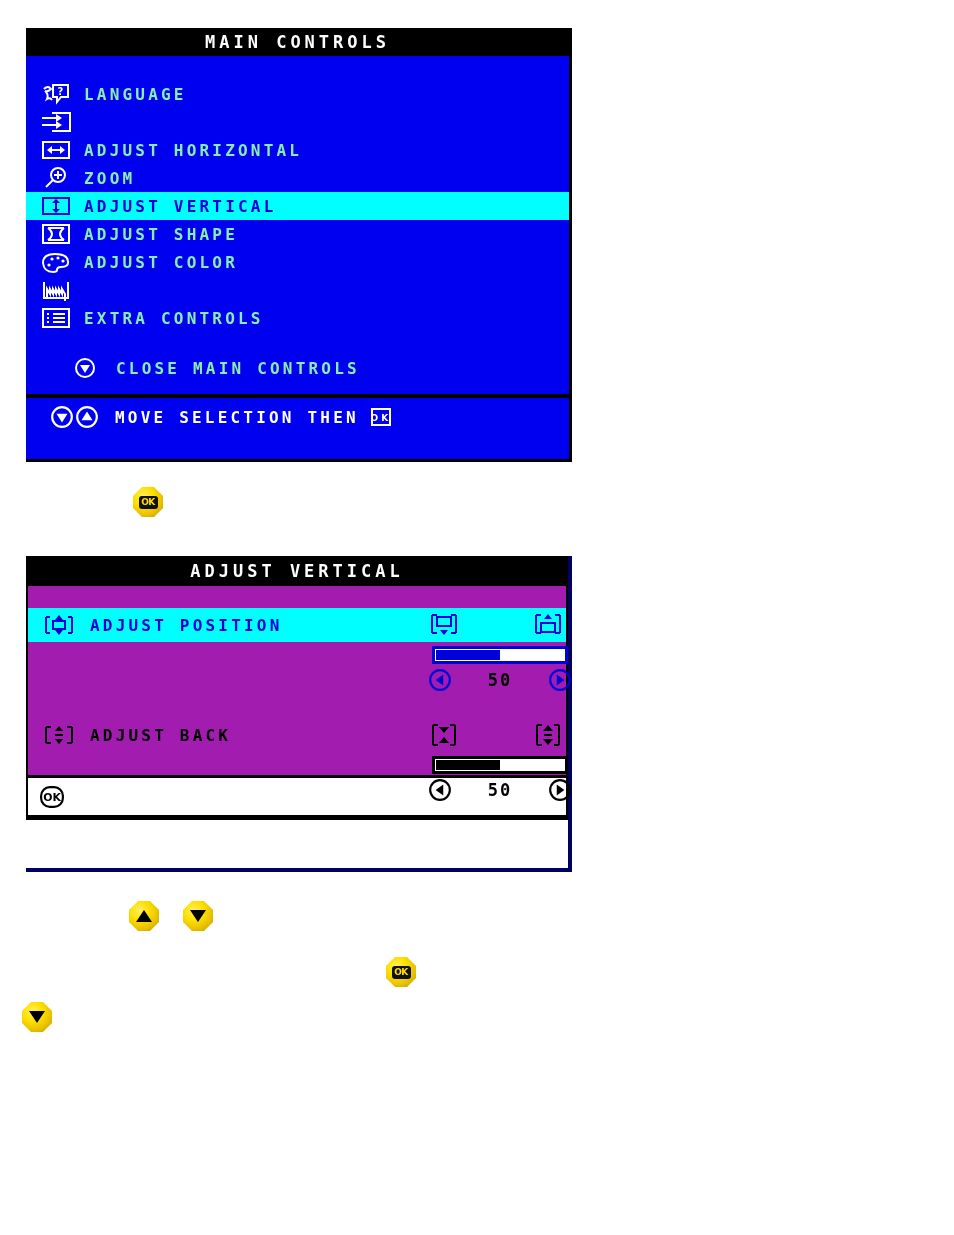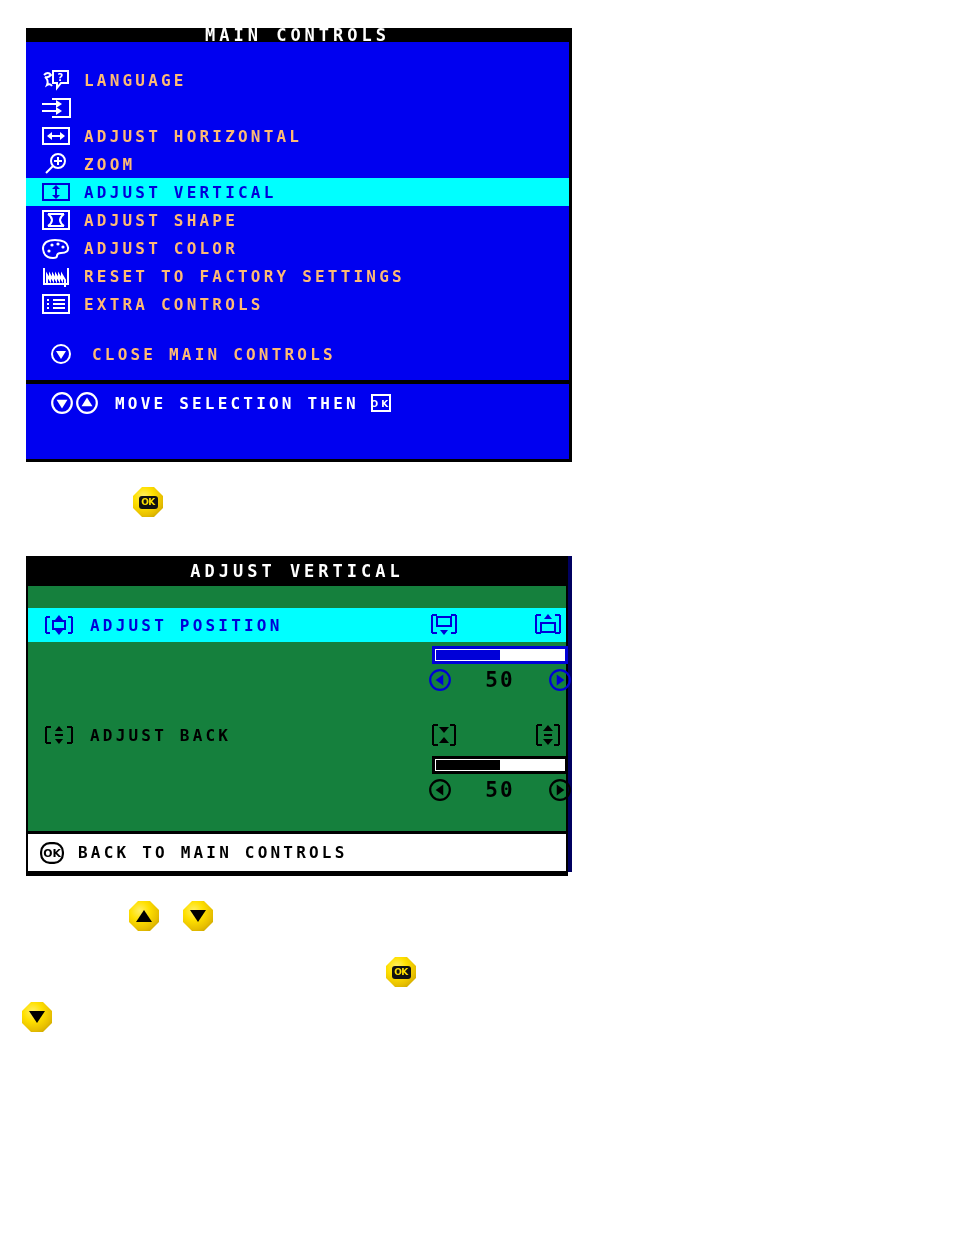--- a/index.html
+++ b/index.html
@@ -22,21 +22,21 @@
     left: 26px;
     top: 28px;
     width: 546px;
     height: 434px;
     background: #0000f0;
     border-right: 3px solid #000000;
     border-bottom: 3px solid #000000;
     box-sizing: border-box;
   }
   .osd-main-titlebar {
-    height: 14px;
+    height: 28px;
     background: #000000;
     color: #ffffff;
     display: flex;
     align-items: center;
     justify-content: center;
     letter-spacing: 4px;
     font-size: 17px;
     font-weight: bold;
     text-align: center;
   }
@@ -57,36 +57,36 @@
   }
   .menu-row .mi-icon {
     width: 36px;
     height: 24px;
     flex: 0 0 36px;
     display: flex;
     align-items: center;
     justify-content: center;
   }
   .menu-row .mi-label {
-    color: #fdba74;
+    color: #86efac;
     font-size: 16px;
     letter-spacing: 3.2px;
     font-weight: bold;
     margin-left: 10px;
     white-space: nowrap;
   }
   .menu-row.selected {
     background: #00ffff;
   }
   .menu-row.selected .mi-label {
     color: #0000d8;
   }
   .menu-spacer { height: 22px; }
 
-  .menu-row.close-row { padding-left: 22px; }
+  .menu-row.close-row { padding-left: 22px; margin-left: 24px; }
   .menu-row.close-row .mi-icon { width: 26px; flex: 0 0 26px; }
   .menu-row.close-row .mi-label { margin-left: 18px; }
 
   .osd-main-statusbar {
     height: 38px;
     background: #0000f0;
     display: flex;
     align-items: center;
     padding-left: 24px;
     box-sizing: border-box;
@@ -126,22 +126,22 @@
     color: #ffffff;
     display: flex;
     align-items: center;
     justify-content: center;
     letter-spacing: 4px;
     font-size: 17px;
     font-weight: bold;
   }
   .osd-sub-body {
     position: relative;
-    height: 248px;
-    background: #15803d;
+    height: 192px;
+    background: #a21caf;
     border-left: 2px solid #000000;
     border-right: 2px solid #000000;
     border-bottom: 3px solid #000000;
     box-sizing: border-box;
   }
   .sub-row {
     position: relative;
     display: flex;
     align-items: center;
     height: 34px;
@@ -201,21 +201,21 @@
   .val-row {
     position: absolute;
     left: 400px;
     width: 144px;
     height: 28px;
     display: flex;
     align-items: center;
     justify-content: space-between;
   }
   .val-num {
-    font-size: 21px;
+    font-size: 17px;
     letter-spacing: 2px;
     font-weight: bold;
   }
 
   .osd-sub-footer {
     height: 42px;
     background: #ffffff;
     border-left: 2px solid #000000;
     border-right: 2px solid #000000;
     border-bottom: 5px solid #000000;
@@ -366,21 +366,20 @@
       <span class="mi-label">ADJUST COLOR</span>
     </div>
 
     <div class="menu-row">
       <span class="mi-icon">
         <svg width="30" height="22" viewBox="0 0 30 22">
           <path d="M3 3 v16 h24 v-16" fill="none" stroke="#fff" stroke-width="2"></path>
           <path d="M6 19 v-9 l3 5 v-5 l3 5 v-5 l3 5 v-5 l3 5 v-5 l3 5 v-5 l3 5 v9" fill="none" stroke="#fff" stroke-width="2"></path>
         </svg>
       </span>
-      <span class="mi-label">RESET TO FACTORY SETTINGS</span>
     </div>
 
     <div class="menu-row">
       <span class="mi-icon">
         <svg width="30" height="22" viewBox="0 0 30 22">
           <rect x="2" y="2" width="26" height="18" fill="none" stroke="#fff" stroke-width="2"></rect>
           <path d="M6 7 h2 M6 11 h2 M6 15 h2" stroke="#fff" stroke-width="2"></path>
           <path d="M12 7 h12 M12 11 h12 M12 15 h12" stroke="#fff" stroke-width="2"></path>
         </svg>
       </span>
@@ -555,21 +554,20 @@
     </div>
   </div>
 
   <div class="osd-sub-footer">
     <span>
       <svg width="24" height="22" viewBox="0 0 22 20">
         <rect x="1" y="1" width="20" height="18" rx="8" fill="none" stroke="#000" stroke-width="2"></rect>
         <text x="11" y="14" font-size="10" fill="#000" text-anchor="middle" font-family="DejaVu Sans, sans-serif" font-weight="bold">OK</text>
       </svg>
     </span>
-    <span class="f-label">BACK TO MAIN CONTROLS</span>
   </div>
 </div>
 
 <div class="ybtn" style="left:129px; top:901px;">
   <div class="oct">
       <div class="tri-up"></div>
     </div>
 </div>
 <div class="ybtn" style="left:183px; top:901px;">
   <div class="oct">

